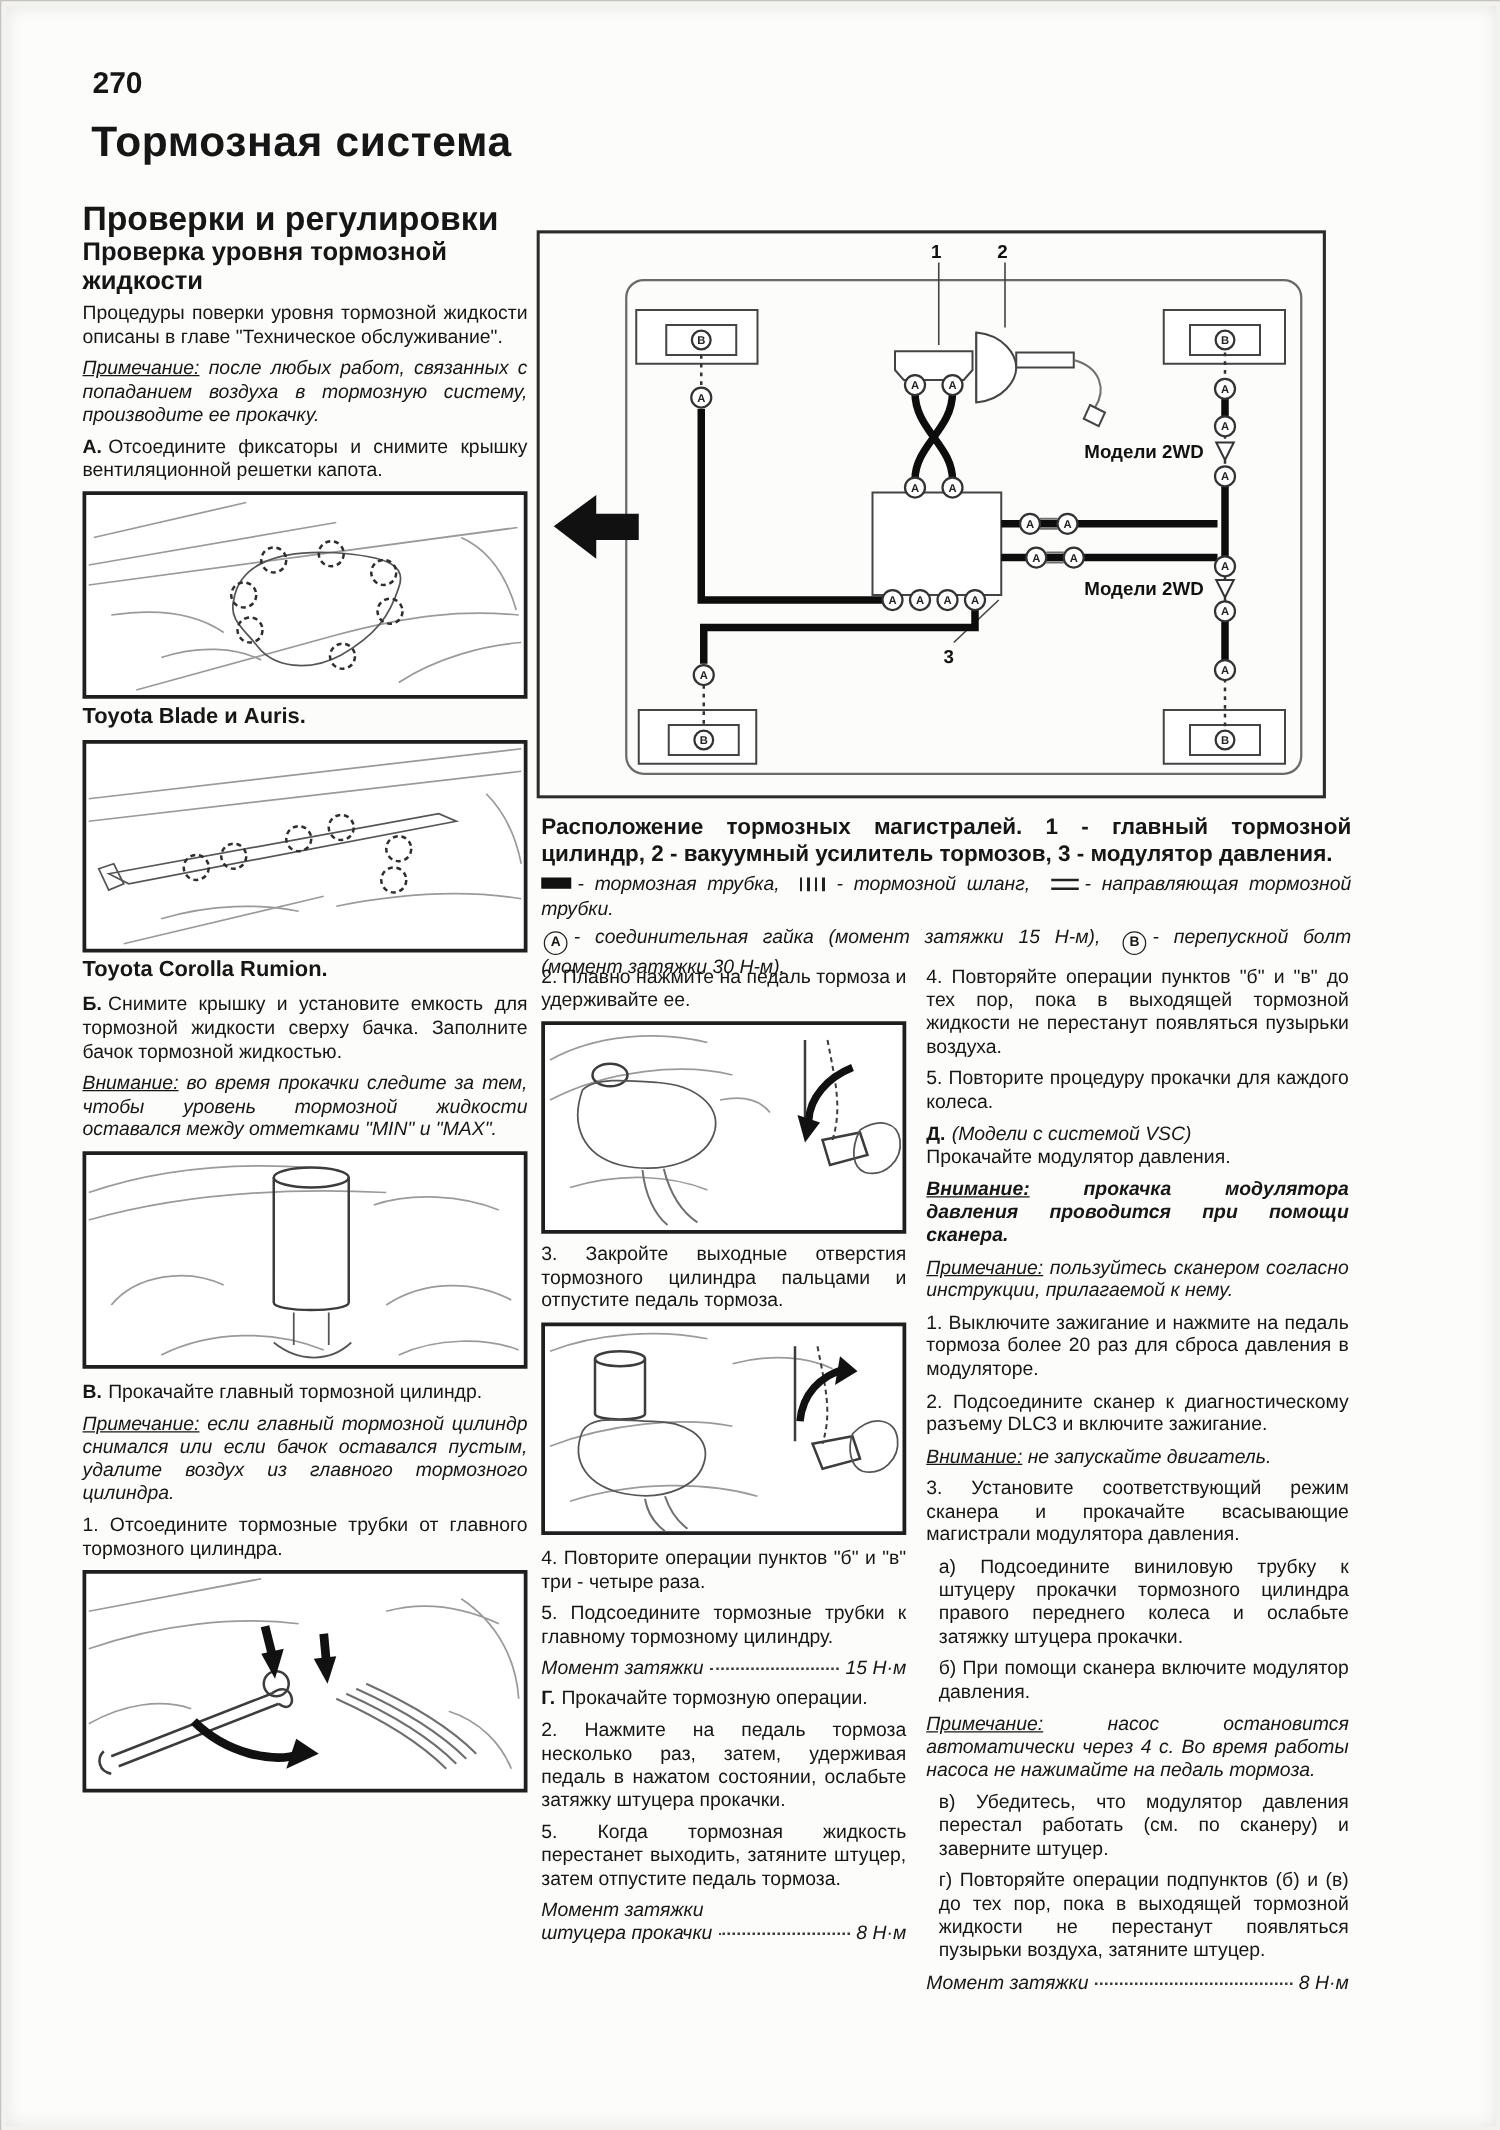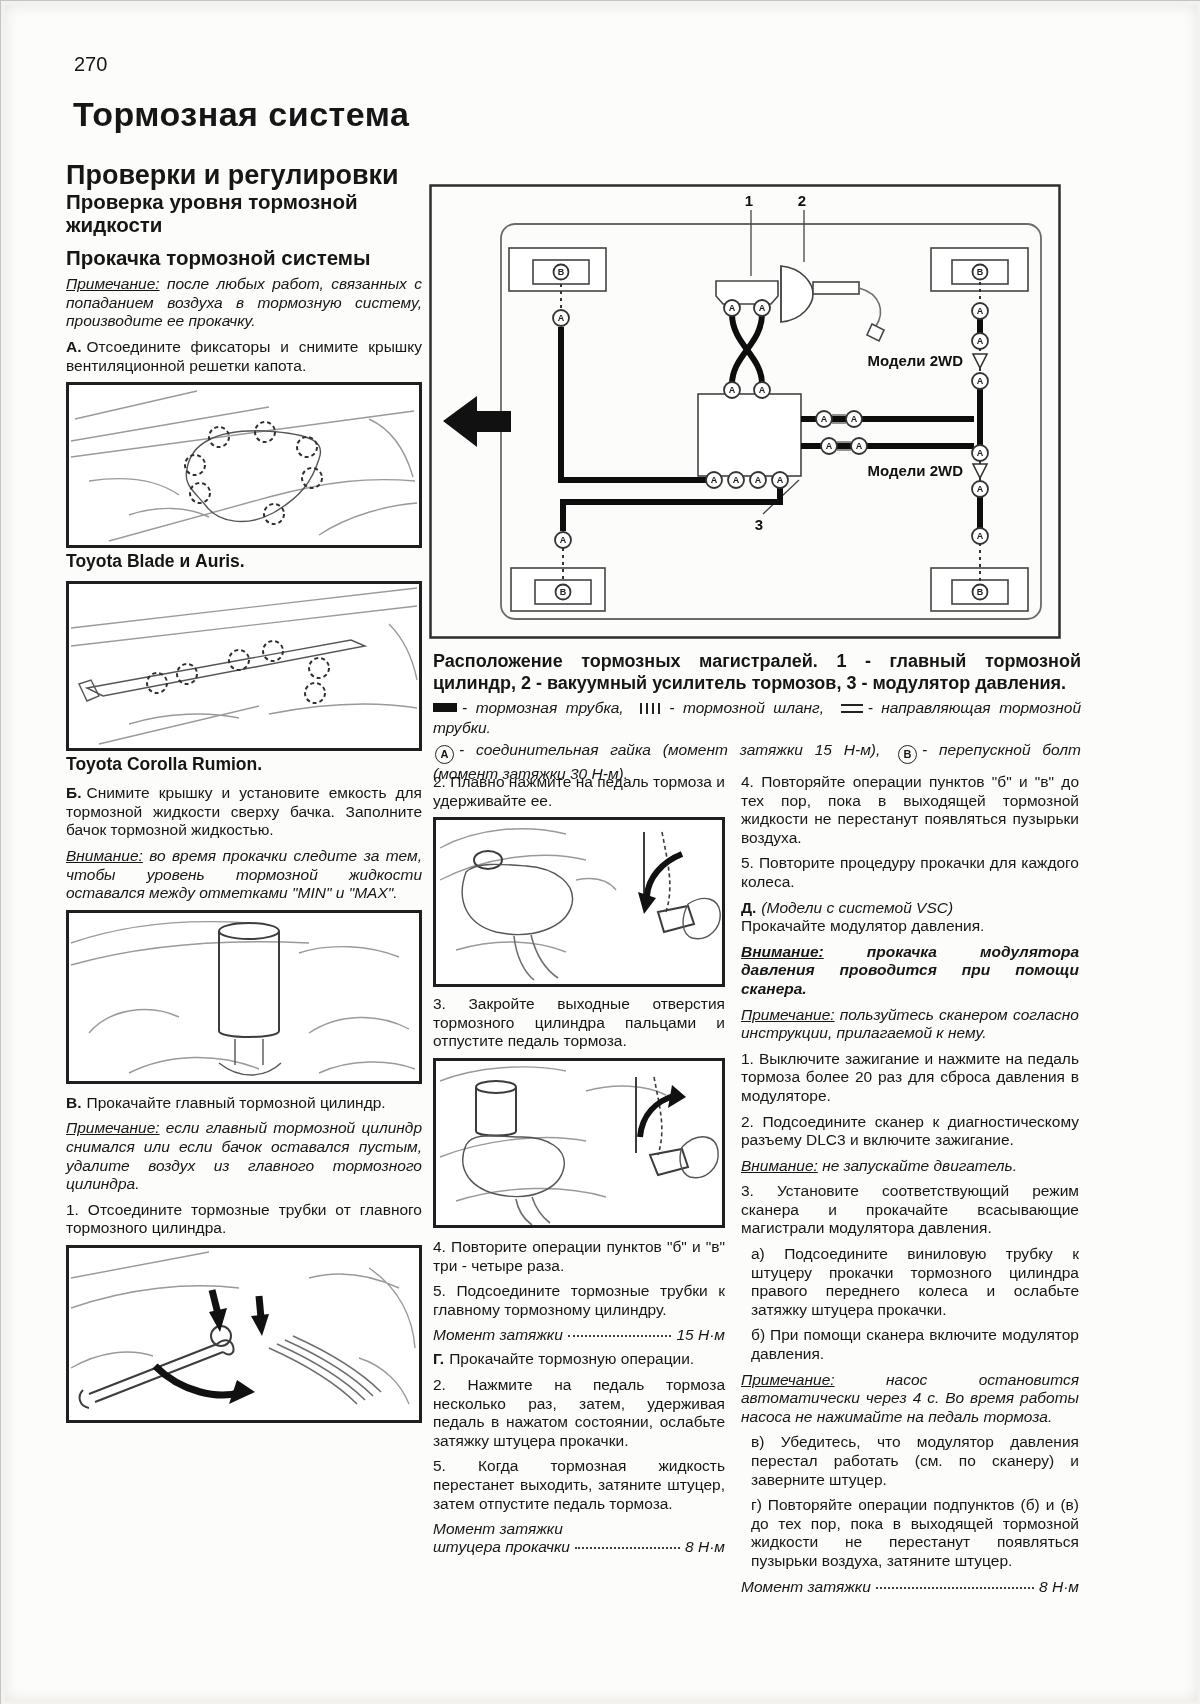--- a/index.html
+++ b/index.html
@@ -5,21 +5,21 @@
   html,body{margin:0;padding:0;background:#9b9b98;}
   .page{
     position:relative;width:1200px;height:1704px;margin:0 auto;
     background:#fcfcfa;color:#161616;
     font-family:"Liberation Sans",sans-serif;
     border:1px solid #c4c4c0;
     box-shadow:inset 0 0 0 4px #f3f2ee, inset 0 0 18px rgba(0,0,0,.14);
     overflow:hidden;
   }
   .abs{position:absolute;}
-  #page-number{left:73px;top:52px;font-size:20px;font-weight:400;}
+  #page-number{left:73px;top:52px;font-size:24px;font-weight:700;}
   #page-title{left:72px;top:94px;font-size:34px;font-weight:700;letter-spacing:.5px;}
 
   .col{position:absolute;text-align:justify;}
   #col-left{left:65px;top:160px;width:356px;}
   #col-mid{left:432px;top:772px;width:292px;}
   #col-right{left:740px;top:772px;width:338px;}
 
   h2{font-size:27px;margin:0 0 2px;line-height:1.05;text-align:left;}
   h3{font-size:20.5px;margin:2px 0 5px;line-height:1.12;text-align:left;}
   .h3b{margin-top:10px;}
@@ -74,21 +74,21 @@
 <body>
 
 <div class="page">
 
   <div class="abs" id="page-number">270</div>
   <div class="abs" id="page-title">Тормозная система</div>
 
   <div class="col" id="col-left">
     <h2>Проверки и регулировки</h2>
     <h3>Проверка уровня тормозной жидкости</h3>
-    <h3 class="h3b">Прокачка тормозной системы</h3>
+    <p>Процедуры поверки уровня тормозной жидкости описаны в главе "Техническое обслуживание".</p>
     <p class="note"><span class="ulabel">Примечание:</span> <span>после любых работ, связанных с попаданием воздуха в тормозную систему, производите ее прокачку.</span></p>
     <p><b class="lead">А.</b><span>Отсоедините фиксаторы и снимите крышку вентиляционной решетки капота.</span></p>
 
     <div class="fig">
       <svg width="350" height="160" viewBox="0 0 350 160">
         <path class="sk" d="M6,34 L128,6 M2,56 L200,22 M2,72 L345,26 M40,156 L200,112 M200,112 C260,96 300,92 346,96 M250,150 C280,130 320,120 348,118"></path>
         <path class="sk" d="M300,34 C322,44 336,64 344,92 M20,96 C60,90 90,96 110,110 M60,130 C90,120 120,122 140,132"></path>
         <path class="ln" d="M118,84 C122,58 148,44 196,46 C246,49 256,58 250,74 C243,96 232,112 204,128 C178,142 150,138 137,121 C126,107 114,100 118,84 Z"></path>
         <circle class="dc" cx="150" cy="52" r="10"></circle>
           <circle class="dc" cx="196" cy="47" r="10"></circle>

